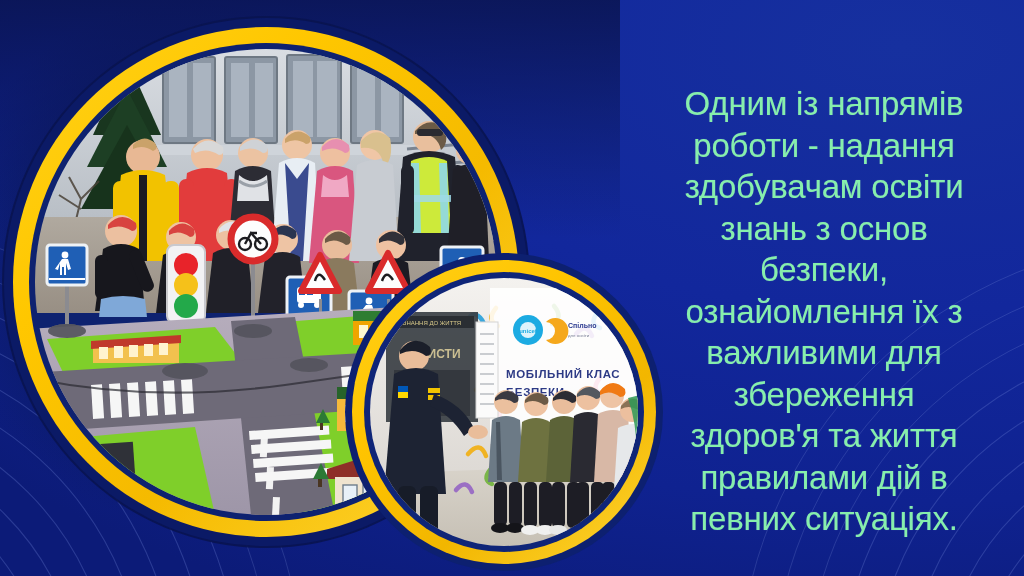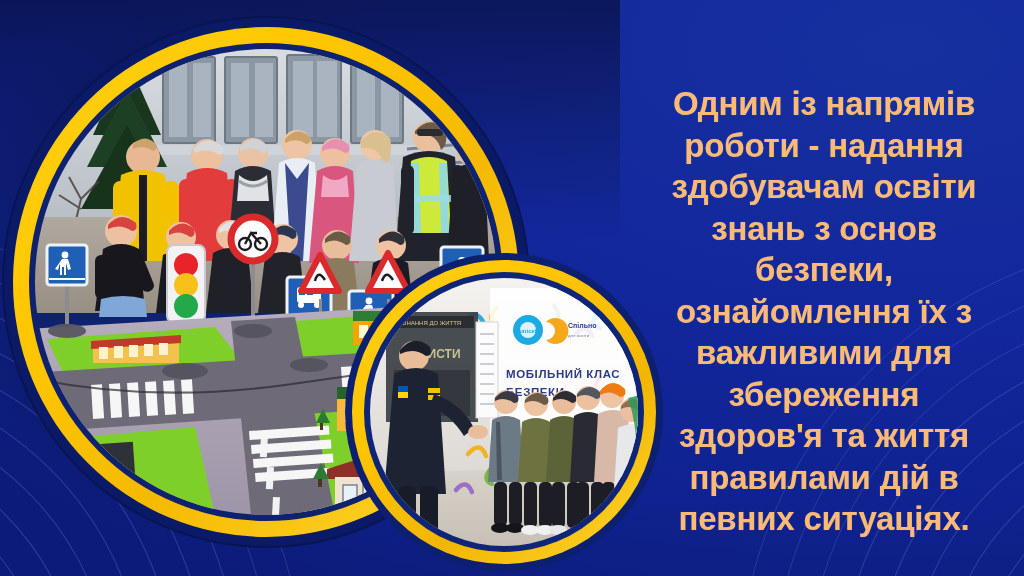--- a/index.html
+++ b/index.html
@@ -84,24 +84,24 @@
   }
 
   .photo svg{display:block;width:100%;height:100%;}
 
   
   #text-panel{
     position:absolute;left:648px;top:50px;width:352px;
     text-align:center;
   }
   #body-text{
-    color:#fdba74;
+    color:#86efac;
     font-size:33px;
     line-height:41.5px;
-    font-weight:700;
+    font-weight:400;
     letter-spacing:-0.2px;
     white-space:pre-line;
     text-shadow:0 0 1px rgba(255,255,255,.25);
   }
 </style>
 </head>
 <body>
 
 <div id="slide">
 

